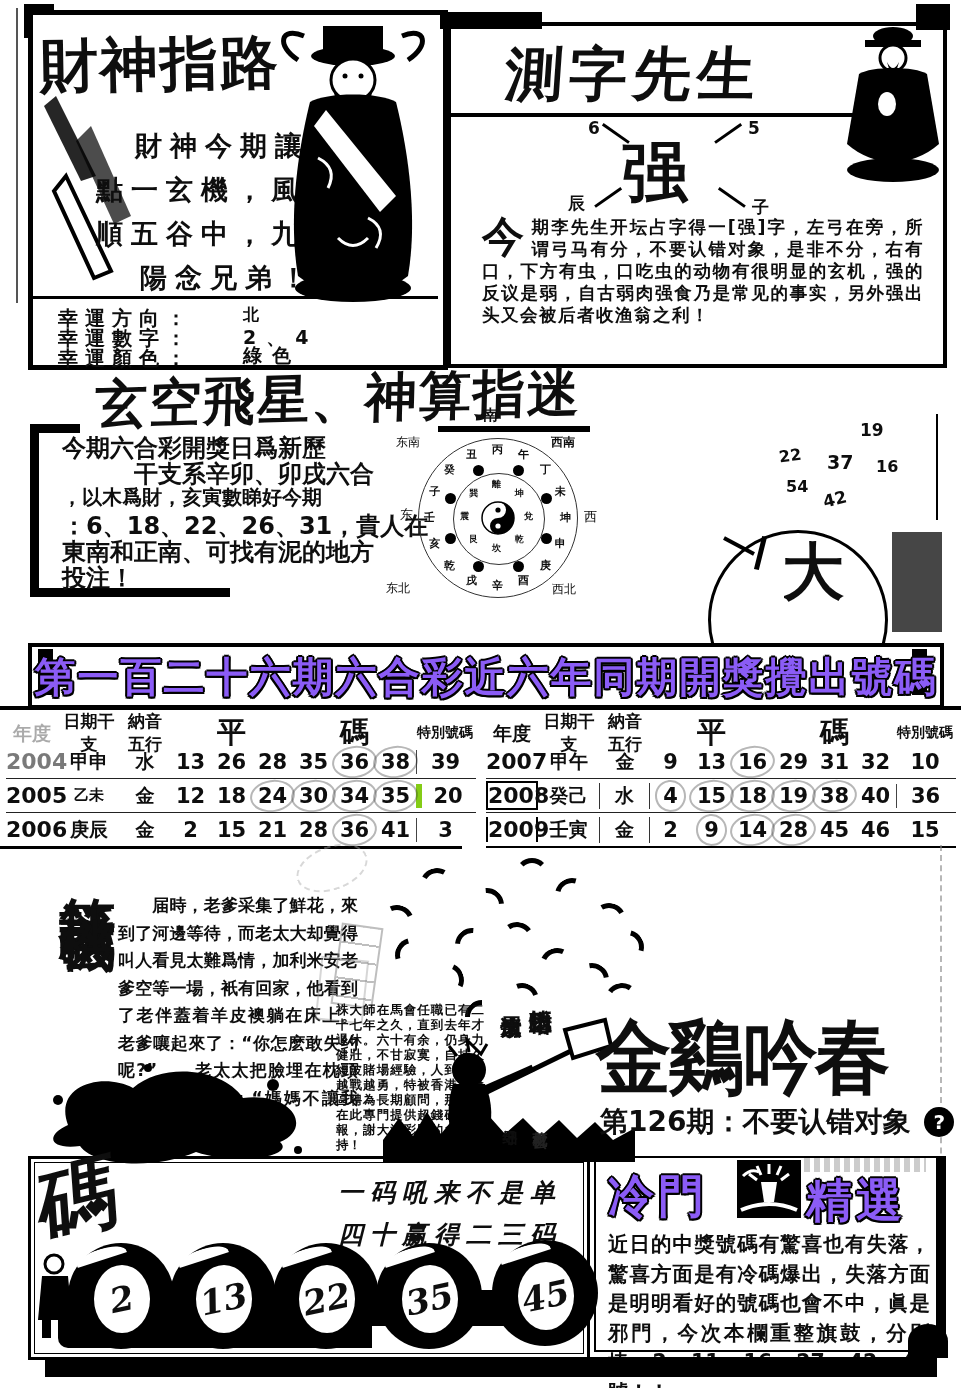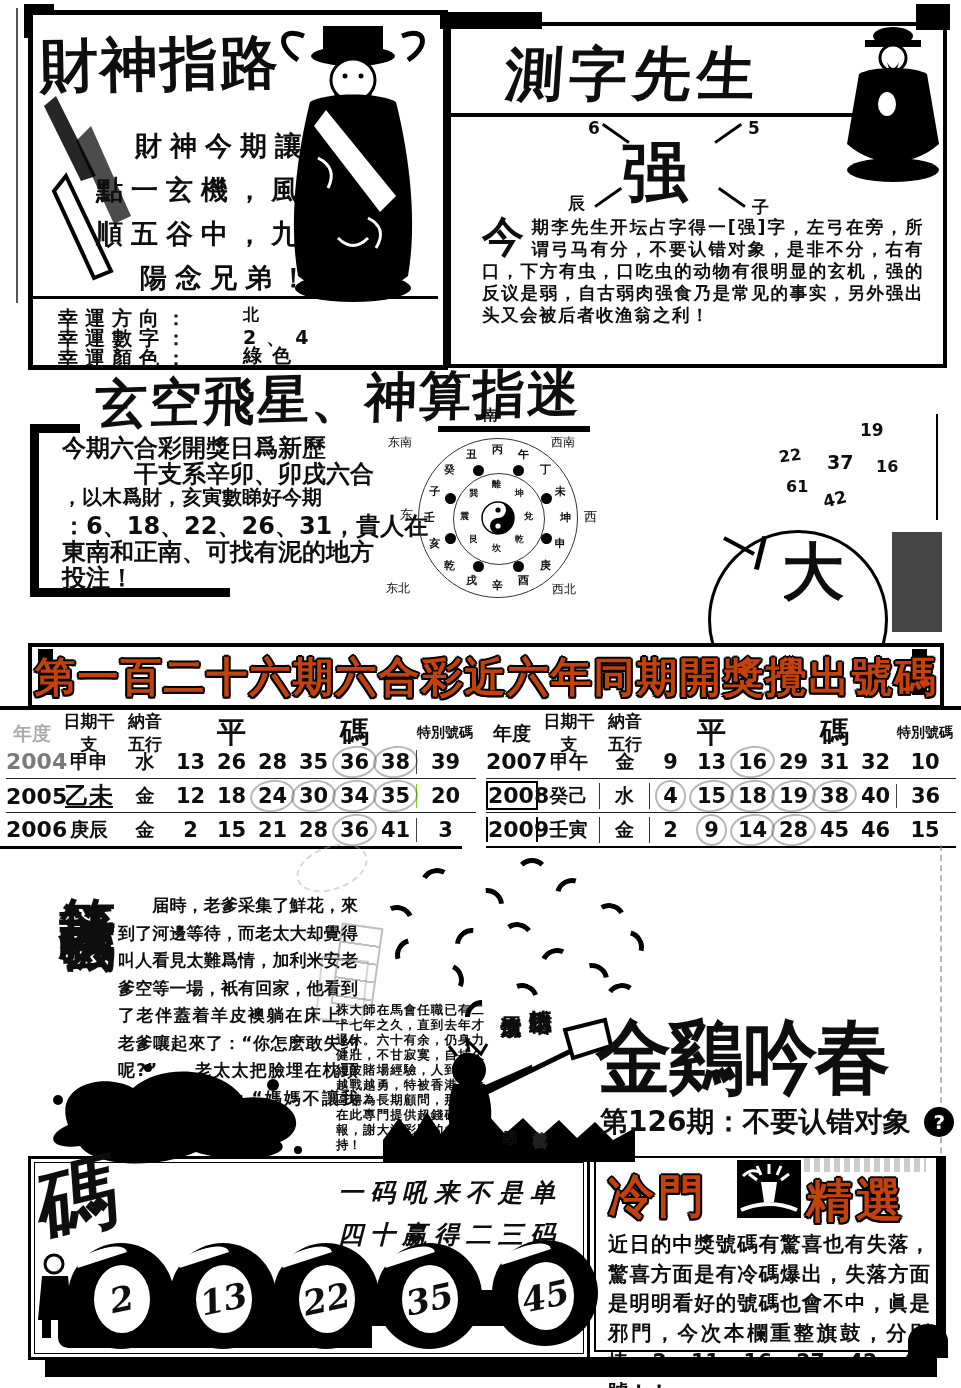--- a/index.html
+++ b/index.html
@@ -1,21 +1,21 @@
 <!DOCTYPE html>
 <html><head>
 <meta charset="utf-8">
 <style>
   html,body{margin:0;padding:0;background:#e8e8e4;}
   #page{position:relative;width:961px;height:1388px;background:#fff;color:#0e0e0e;
         font-family:"DejaVu Sans",sans-serif;overflow:hidden;}
   .abs{position:absolute;}
   .serif{font-family:"DejaVu Serif",serif;}
   .vtext{writing-mode:vertical-rl;text-orientation:upright;}
-  .outlined{color:#c2410c;font-weight:900;
+  .outlined{color:#8b5cf6;font-weight:900;
     text-shadow:2px 0 0 #000,-2px 0 0 #000,0 2px 0 #000,0 -2px 0 #000,
     1.5px 1.5px 0 #000,-1.5px 1.5px 0 #000,1.5px -1.5px 0 #000,-1.5px -1.5px 0 #000;}
   .bar{background:#000;}
   
   .boxA{left:28px;top:10px;width:410px;height:350px;border:5px solid #000;}
   .boxB{left:447px;top:22px;width:492px;height:338px;border:4px solid #000;}
   
   .lucky-strip{left:28px;top:296px;width:410px;height:64px;border-top:3px solid #000;}
   .lucky-row{position:absolute;left:30px;font-size:20px;font-weight:800;letter-spacing:7px;}
   .lucky-val{position:absolute;left:215px;font-size:19px;font-weight:800;letter-spacing:10px;}
@@ -138,22 +138,22 @@
     <div class="abs" style="left:62px;top:458px;font-size:24px;font-weight:700;">　　　干支系辛卯、卯戌六合</div>
     <div class="abs" style="left:62px;top:484px;font-size:20px;font-weight:700;">，以木爲財，亥寅數睇好今期</div>
     <div class="abs" style="left:62px;top:510px;font-size:24px;font-weight:700;">：6、18、22、26、31，貴人在</div>
     <div class="abs" style="left:62px;top:536px;font-size:24px;font-weight:700;">東南和正南、可找有泥的地方</div>
     <div class="abs" style="left:62px;top:562px;font-size:24px;font-weight:700;">投注！</div>
   </div>
 
   <div>
     <div class="abs" style="left:483px;top:406px;font-size:15px;font-weight:800;">南</div>
     <div class="abs bar" style="left:438px;top:426px;width:152px;height:6px;"></div>
-    <div class="abs" style="left:388px;top:434px;font-size:12px;">东南</div>
-    <div class="abs" style="left:551px;top:434px;font-size:12px;">西南</div>
+    <div class="abs" style="left:396px;top:434px;font-size:12px;">东南</div>
+    <div class="abs" style="left:551px;top:434px;font-size:12px;font-weight:bold;">西南</div>
     <div class="abs" style="left:400px;top:506px;font-size:13px;">东</div>
     <div class="abs" style="left:584px;top:508px;font-size:13px;">西</div>
     <div class="abs" style="left:386px;top:580px;font-size:12px;">东北</div>
     <div class="abs" style="left:552px;top:581px;font-size:12px;">西北</div>
     <div id="compass" class="abs" style="left:418px;top:438px;width:158px;height:158px;border:1.5px solid #333;border-radius:50%;">
       <div class="abs" style="left:34px;top:34px;width:90px;height:90px;border:1.5px solid #333;border-radius:50%;"></div>
       <svg class="abs" style="left:61px;top:61px;" width="36" height="36" viewBox="-18 -18 36 36">
         <circle cx="0" cy="0" r="16" fill="#fff" stroke="#000" stroke-width="1.5"></circle>
         <path d="M0,-16 A16,16 0 0 1 0,16 A8,8 0 0 1 0,0 A8,8 0 0 0 0,-16 Z" fill="#000"></path>
         <circle cx="0" cy="-8" r="2.6" fill="#000"></circle>
@@ -192,21 +192,21 @@
         <div class="disc" style="left: 25.9583px; top: 54.1005px;"></div>
         <div class="disc" style="left: 54.1005px; top: 25.9583px;"></div>
       </div>
   </div>
 
   <div>
     <span class="abs" style="left:860px;top:420px;font-size:17px;font-weight:600;">19</span>
     <span class="abs" style="left:779px;top:446px;font-size:16px;font-weight:600;transform:rotate(-8deg);">22</span>
     <span class="abs" style="left:827px;top:451px;font-size:19px;font-weight:700;">37</span>
     <span class="abs" style="left:876px;top:457px;font-size:16px;font-weight:600;">16</span>
-    <span class="abs" style="left:786px;top:477px;font-size:16px;font-weight:600;">61</span>
+    <span class="abs" style="left:786px;top:477px;font-size:16px;font-weight:600;">54</span>
     <span class="abs" style="left:823px;top:489px;font-size:17px;font-weight:700;transform:rotate(-14deg);">42</span>
     <div class="abs bar" style="left:936px;top:414px;width:2px;height:106px;"></div>
   </div>
 
   <div class="abs" style="left:700px;top:520px;width:248px;height:123px;overflow:hidden;">
     <div class="abs" style="left:8px;top:10px;width:174px;height:174px;border:3px solid #000;border-radius:50%;"></div>
     <div class="abs bar" style="left:22px;top:24px;width:34px;height:4px;transform:rotate(28deg);"></div>
     <div class="abs bar" style="left:58px;top:16px;width:5px;height:34px;transform:rotate(14deg);"></div>
     <div class="abs" style="left:82px;top:10px;font-size:62px;font-weight:700;font-family:'DejaVu Serif',serif;">大</div>
     <div class="abs" style="left:192px;top:12px;width:50px;height:100px;background:#1d1d1d;opacity:.82;"></div>
@@ -238,29 +238,29 @@
       <div class="hcell num">26</div>
       <div class="hcell num">28</div>
       <div class="hcell num">35</div>
       <div class="hcell num"><span class="circ">36</span></div>
       <div class="hcell num"><span class="circ">38</span></div>
       <div class="hcell num" style="border-left:1px solid #444;">39</div>
     </div>
     <div class="rowline" style="left:6px;top:68px;width:470px;"></div>
     <div class="htable" style="left:6px;top:70px;width:470px;height:31px;">
       <div class="hcell" style="font-size:22px;font-weight:600;">2005</div>
-      <div class="hcell" style="font-size:24px;font-weight:700;text-decoration:underline;">乙未</div>
+      <div class="hcell" style="font-size:15px;font-weight:700;">乙未</div>
       <div class="hcell" style="font-size:19px;font-weight:700;">金</div>
       <div class="hcell num">12</div>
       <div class="hcell num">18</div>
       <div class="hcell num"><span class="circ">24</span></div>
       <div class="hcell num"><span class="circ">30</span></div>
       <div class="hcell num"><span class="circ">34</span></div>
       <div class="hcell num"><span class="circ">35</span></div>
-      <div class="hcell num" style="border-left:1px solid #84cc16;">20</div>
+      <div class="hcell num" style="border-left:6px solid #84cc16;">20</div>
     </div>
     <div class="rowline" style="left:6px;top:102px;width:470px;"></div>
     <div class="htable" style="left:6px;top:104px;width:470px;height:31px;">
       <div class="hcell" style="font-size:22px;font-weight:600;">2006</div>
       <div class="hcell" style="font-size:19px;font-weight:700;">庚辰</div>
       <div class="hcell" style="font-size:19px;font-weight:700;">金</div>
       <div class="hcell num">2</div>
       <div class="hcell num">15</div>
       <div class="hcell num">21</div>
       <div class="hcell num">28</div>

